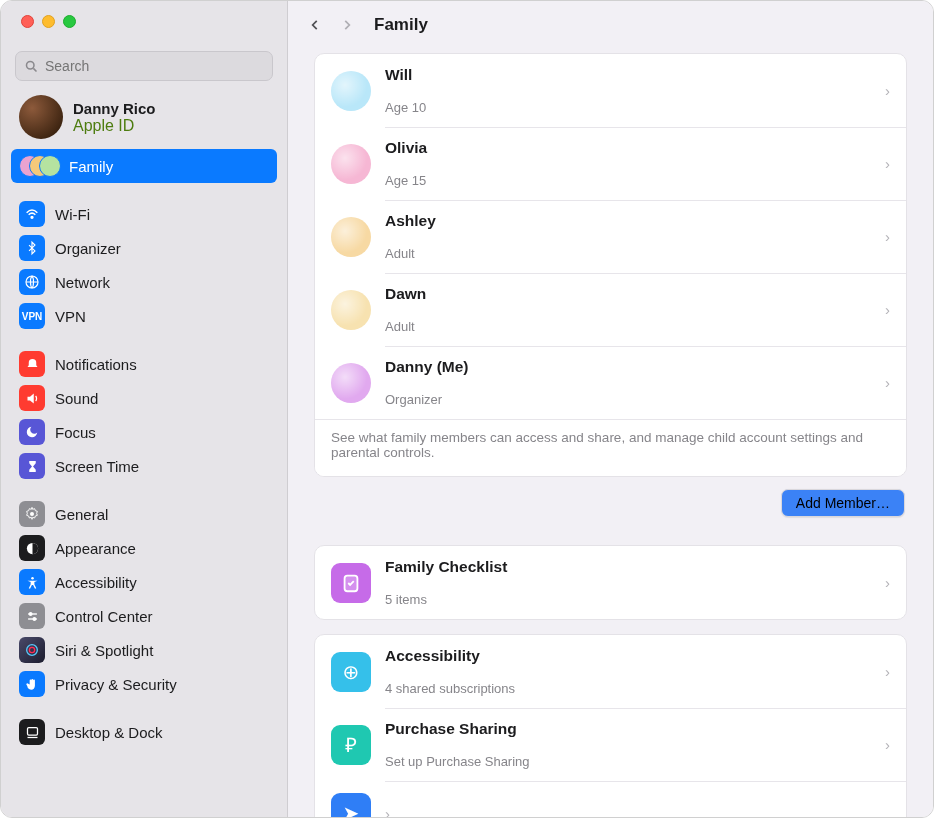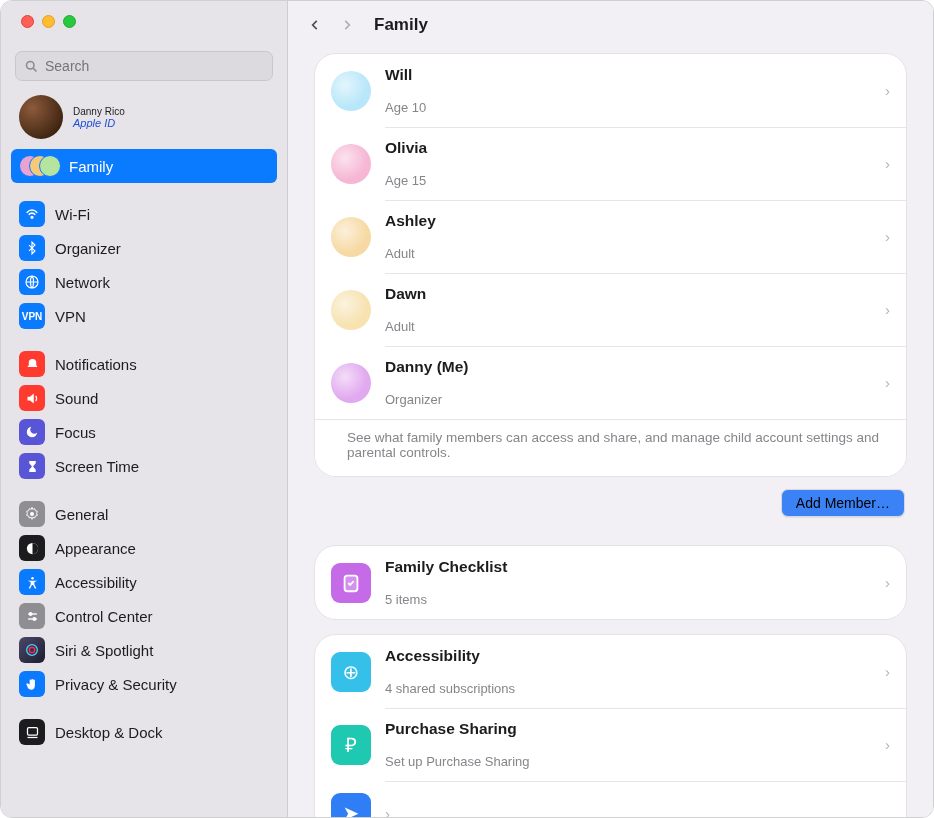--- a/index.html
+++ b/index.html
@@ -57,22 +57,22 @@
 
   .account-block {
     display:flex; align-items:center; gap:10px;
     padding: 6px 14px 10px 18px;
   }
   .avatar-lg {
     width:44px; height:44px; border-radius:50%;
     background: radial-gradient(circle at 30% 30%, #8d5a3b 0%, #3a220f 80%);
     flex-shrink:0;
   }
-  .acct-name { font-size:10px; font-weight:400; color:#1c1c1e;}
-  .acct-sub  { font-size:11px; color:#1d4ed8;font-style:italic; }
+  .acct-name { font-size:15px; font-weight:700; color:#1c1c1e;}
+  .acct-sub  { font-size:16px; color:#4d7c0f; }
 
   .nav { overflow-y:auto; flex:1; padding: 0 10px; }
   .nav-group { margin-bottom: 14px; }
   .nav-item {
     display:flex; align-items:center; gap:10px;
     padding:4px 8px; border-radius:6px;
     font-size:15px; color:#1c1c1e;
     cursor:default;
   }
   .nav-item.active { background:#0a7aff; color:#fff; }
@@ -103,21 +103,21 @@
     padding: 14px 20px 10px 20px;
   }
   .nav-arrows { display:flex; gap:18px; color:#b0afb4; }
   .nav-arrows .back { color:#525256; }
   .page-title { font-size:17px; font-weight:700; color:#1c1c1e; margin-left:8px; }
 
   .scroll { overflow-y:auto; padding: 8px 26px 20px 26px; flex:1;}
   .card {
     background:#ffffff;
     border:1px solid #e4e2e7;
-    border-radius:22px;
+    border-radius:10px;
     overflow:hidden;
   }
   .member-row, .setting-row {
     display:flex; align-items:center; gap:14px;
     padding:12px 16px;
     position:relative;
   }
   .member-row + .member-row::before,
   .setting-row + .setting-row::before {
     content:""; position:absolute; top:0; left:70px; right:0;
@@ -125,21 +125,21 @@
   }
   .member-avatar {
     width:40px; height:40px; border-radius:50%;
     flex-shrink:0;
   }
   .row-text { flex:1; }
   .row-title { font-size:15.5px; font-weight:600; color:#1c1c1e;}
   .row-sub { font-size:13px; color:#86858a; margin-top:16px;}
   .chev { color:#b4b3b8; font-size:15px; }
 
-  .card-footer { padding:10px 16px 16px 32px; font-size:13.5px; color:#86858a; border-top:1px solid #e7e5ea; background:#fff;}
+  .card-footer { padding:10px 16px 16px 16px; font-size:13.5px; color:#86858a; border-top:1px solid #e7e5ea; background:#fff;}
   
   .button-row { display:flex; justify-content:flex-end; margin:12px 2px 28px 0;}
   .btn {
     background:#3b82f6;
     border:1px solid #d9d7dc;
     border-radius:7px;
     padding:5px 14px;
     font-size:14px;
     box-shadow: 0 0.5px 1px rgba(0,0,0,0.08);
   }

